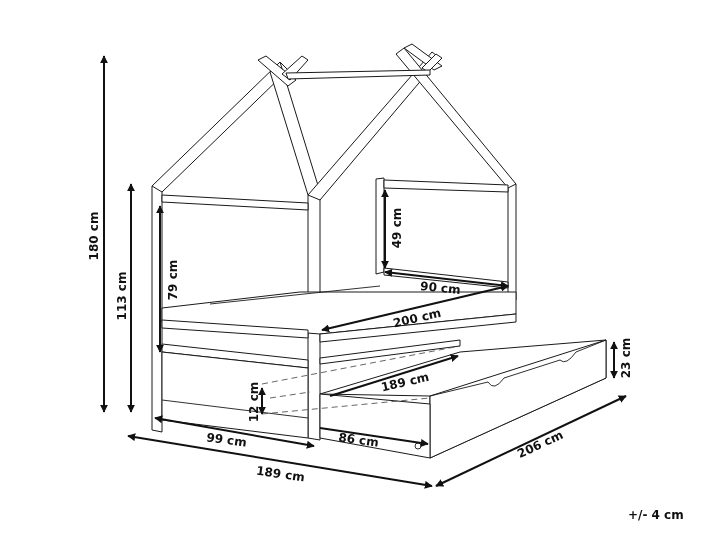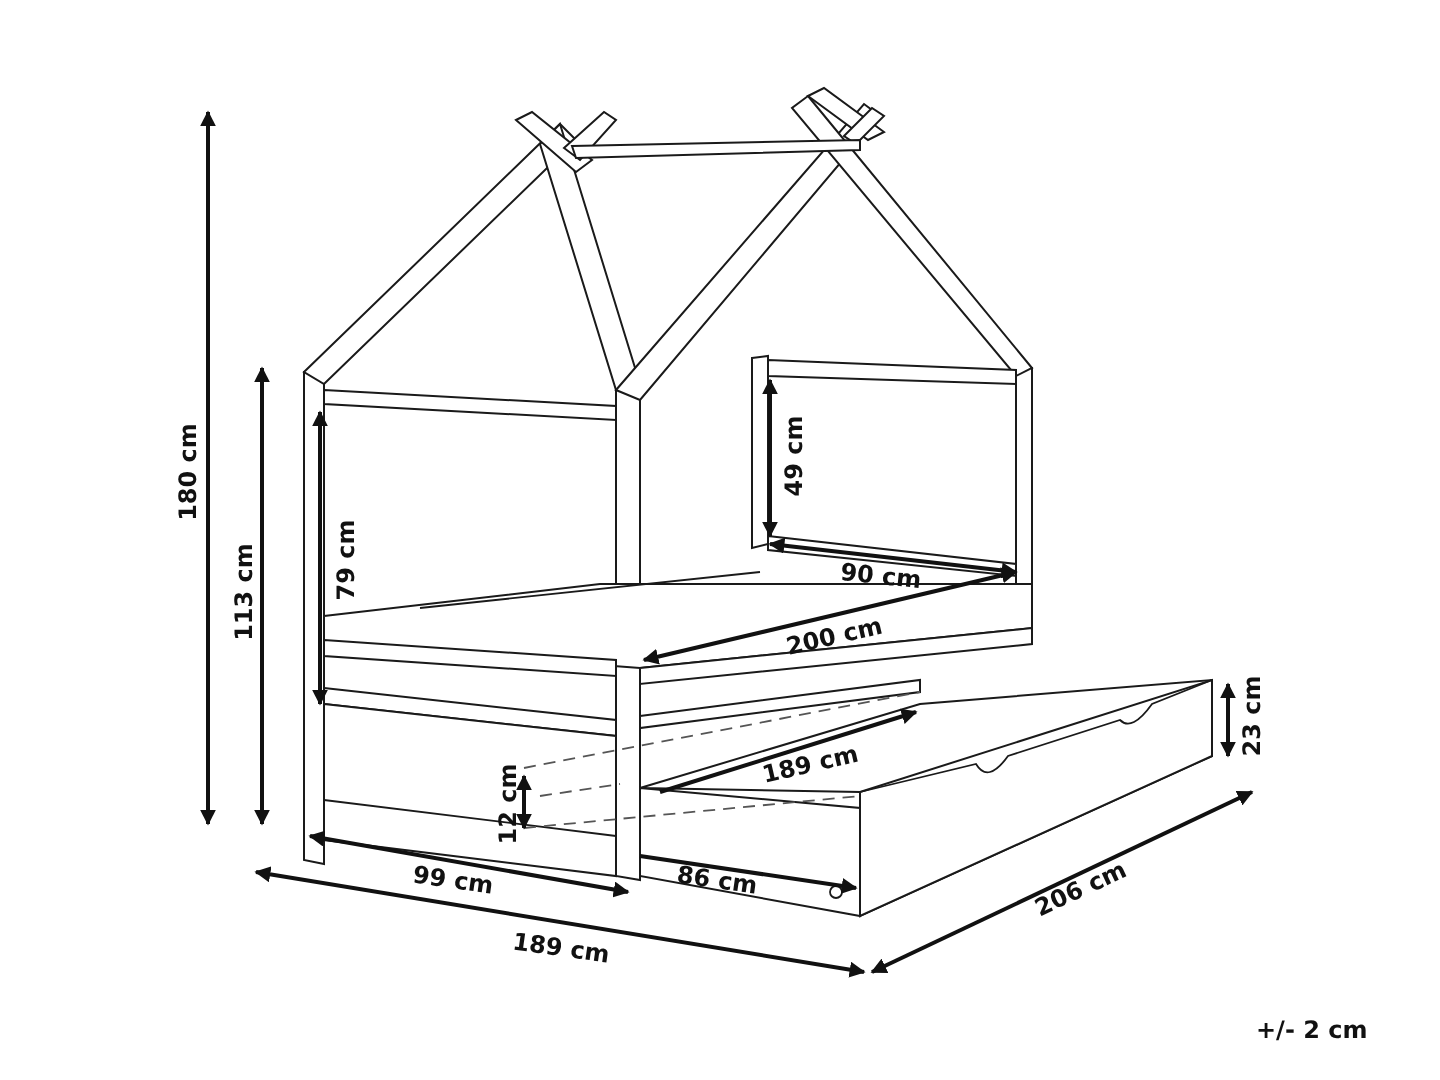--- a/index.html
+++ b/index.html
@@ -101,13 +101,13 @@
   <text class="lbl" transform="translate(418,322) rotate(-13)" text-anchor="middle">200 cm</text>
   <text class="lbl" transform="translate(406,386) rotate(-13)" text-anchor="middle">189 cm</text>
   <text class="lbl" transform="translate(258,402) rotate(-90)" text-anchor="middle">12 cm</text>
   <text class="lbl" transform="translate(630,358) rotate(-90)" text-anchor="middle">23 cm</text>
   <text class="lbl" transform="translate(226,444) rotate(8)" text-anchor="middle">99 cm</text>
   <text class="lbl" transform="translate(358,444) rotate(8)" text-anchor="middle">86 cm</text>
   <text class="lbl" transform="translate(280,478) rotate(8)" text-anchor="middle">189 cm</text>
   <text class="lbl" transform="translate(542,448) rotate(-25)" text-anchor="middle">206 cm</text>
 </svg>
 
-<div class="tol">+/- 2 cm</div>
+<div class="tol">+/- 4 cm</div>
 
 </body></html>

